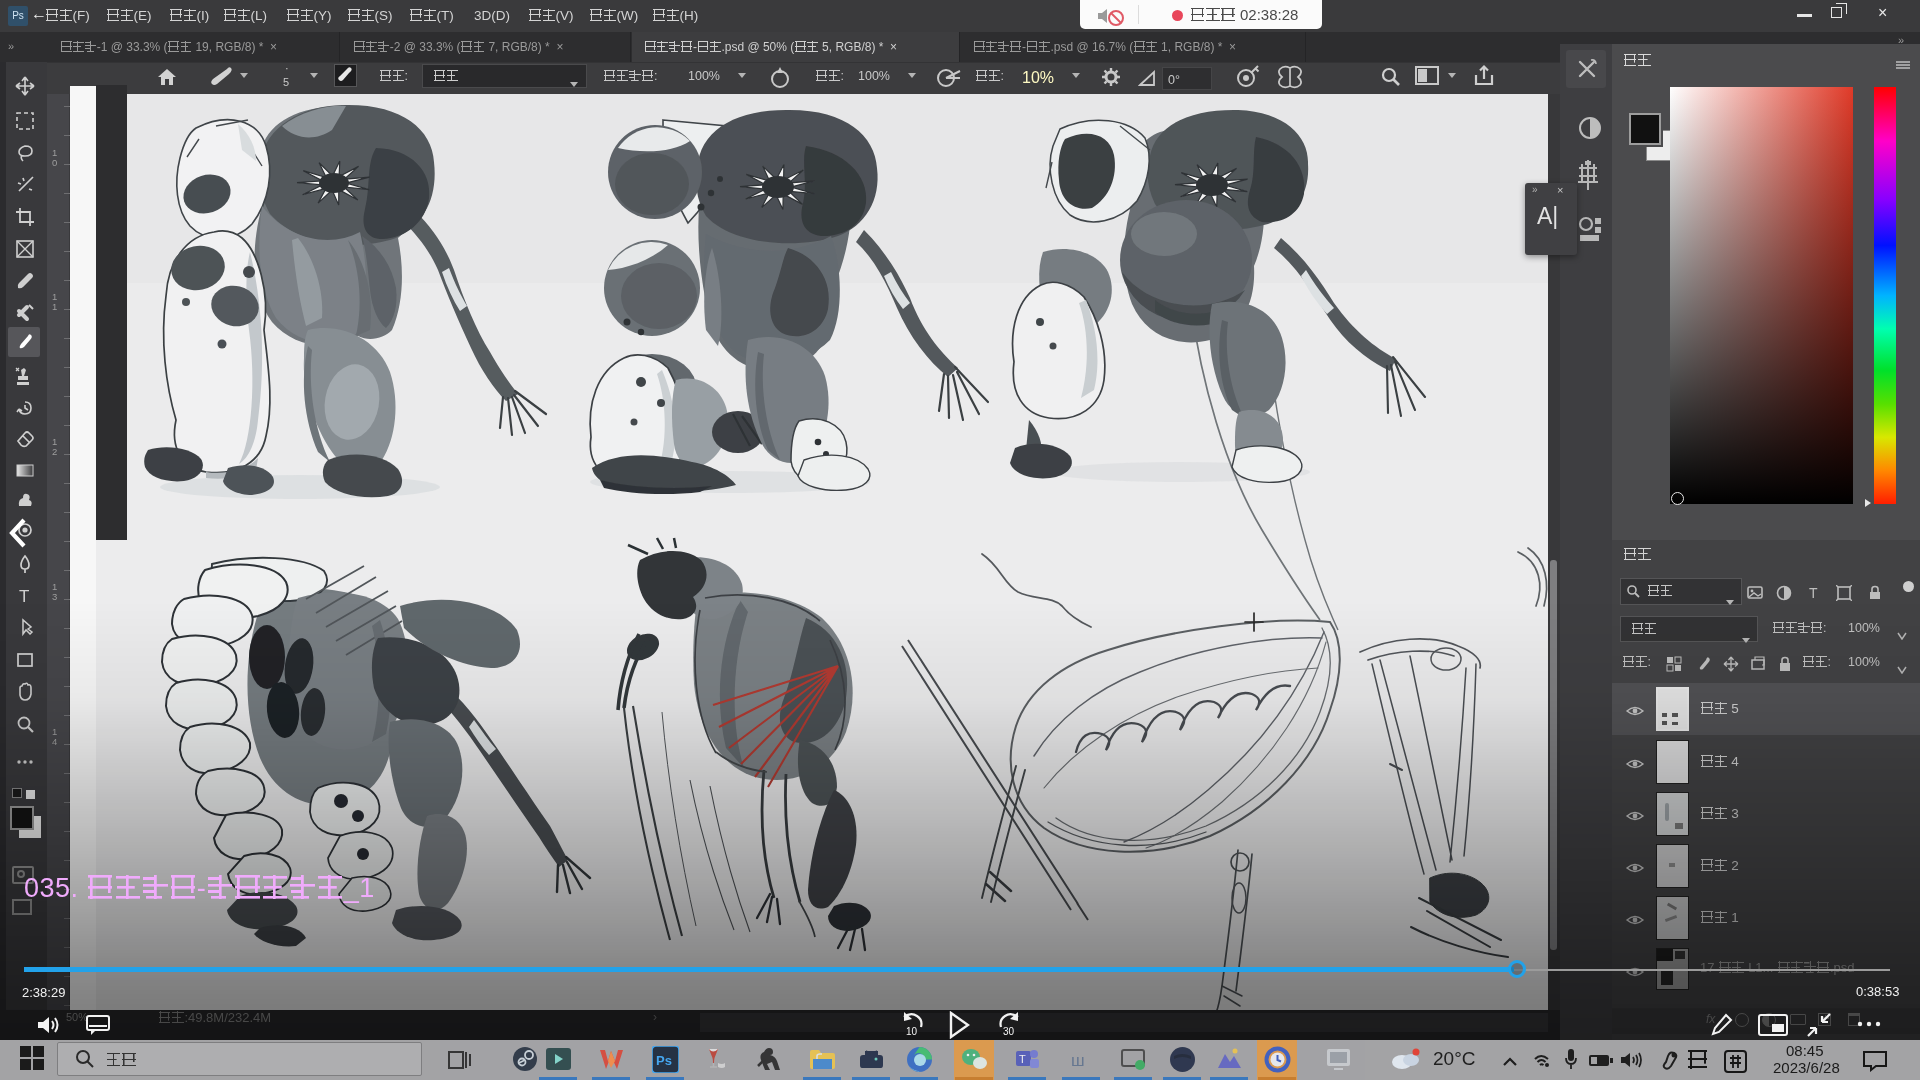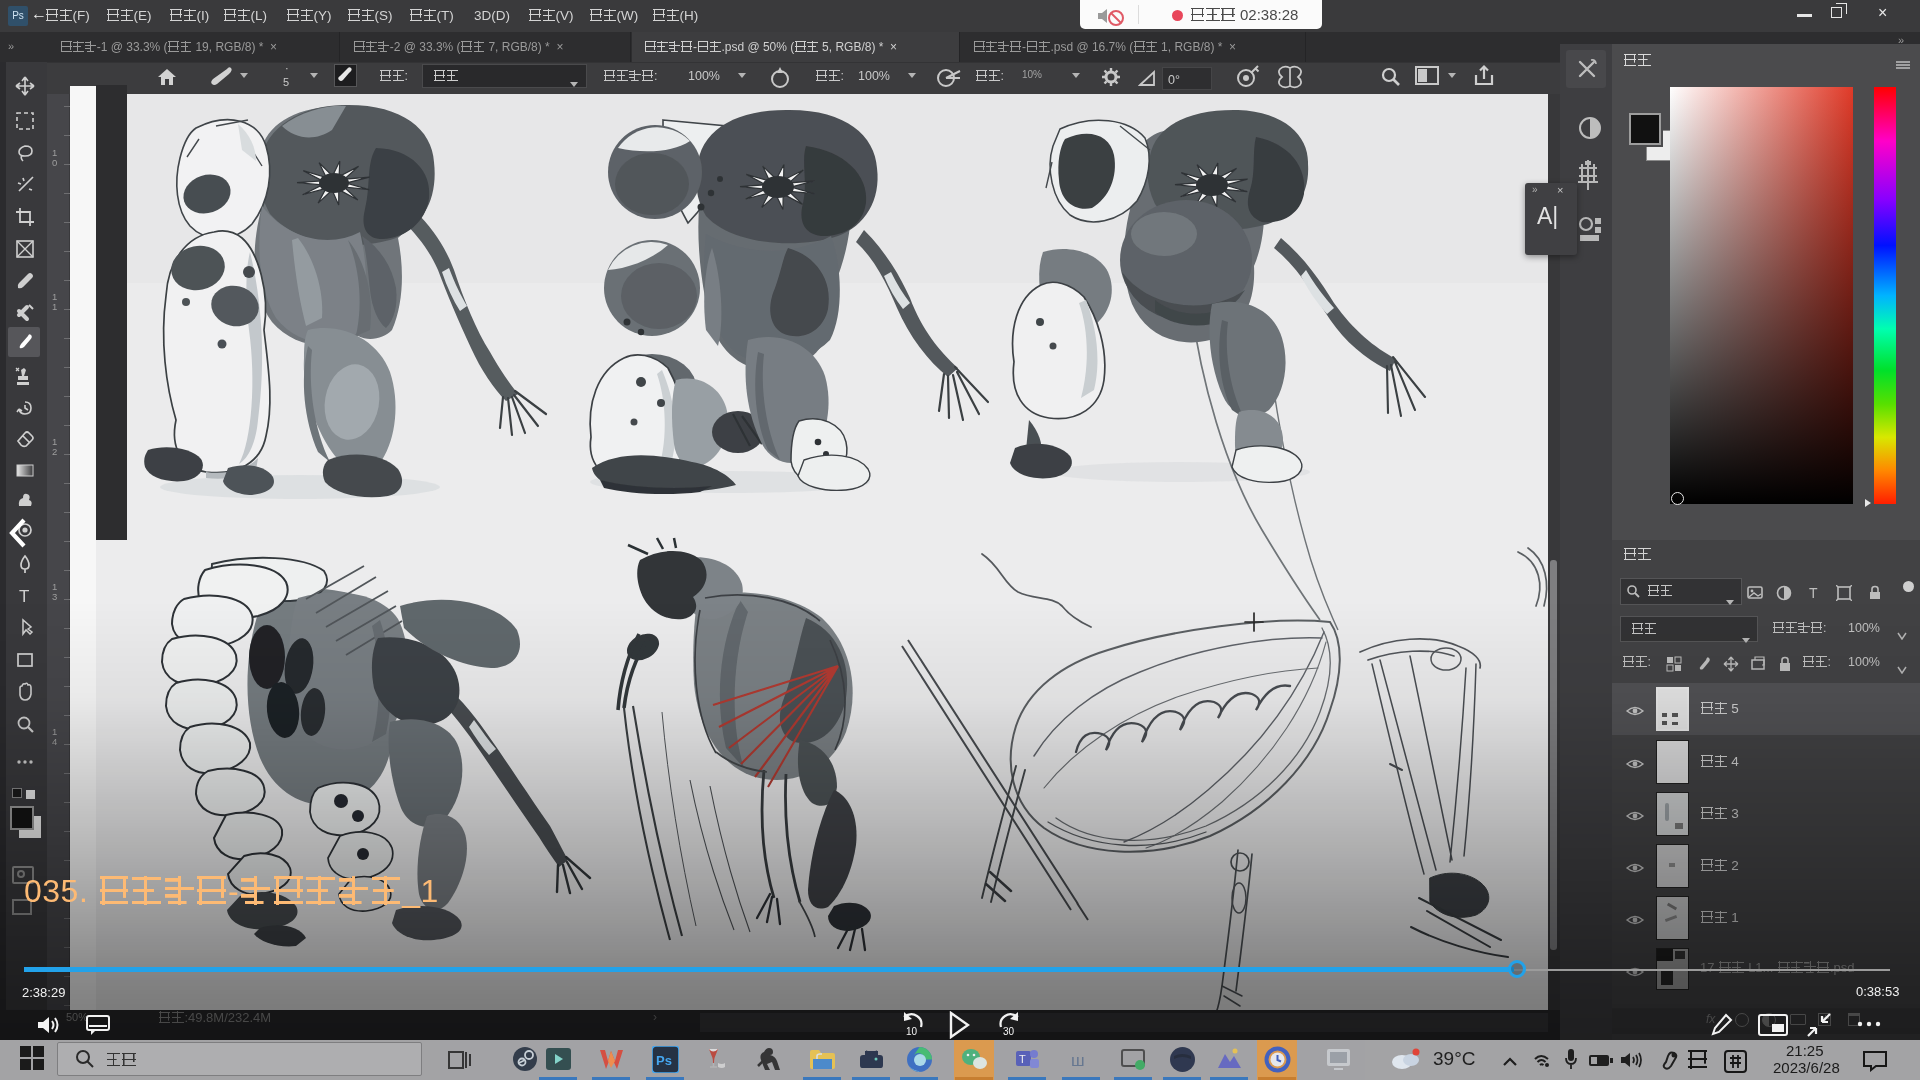--- a/index.html
+++ b/index.html
@@ -57,21 +57,21 @@
       <path d="M12 2 L15 8 L9 8 Z" fill="#c9c9c9"></path>
     </svg></div>
 <div class="abs" style="left:815px;top:69px;color:#c9c9c9;font-size:12.5px;"><i class="c"></i><i class="c2"></i>:</div>
 <div class="abs" style="left:858px;top:69px;color:#c9c9c9;font-size:12.5px;">100%</div>
 <div class="abs" style="left:908px;top:69px;color:#c9c9c9;font-size:12.5px;"><span style="display:inline-block;vertical-align:2px;width:0;height:0;border-left:4px solid transparent;border-right:4px solid transparent;border-top:5px solid #b5b5b5;"></span></div>
 <div class="abs" style="left:936px;top:65px;width:26px;height:24px;"><svg width="26" height="24">
       <circle cx="10" cy="13" r="8" fill="none" stroke="#c9c9c9" stroke-width="2"></circle>
       <path d="M10 13 L24 6 M10 13 L24 13" stroke="#c9c9c9" stroke-width="2"></path>
     </svg></div>
 <div class="abs" style="left:975px;top:69px;color:#c9c9c9;font-size:12.5px;"><i class="c"></i><i class="c2"></i>:</div>
-<div class="abs" style="left:1022px;top:69px;color:#a3a3a3;font-size:10px;">10%</div>
+<div class="abs" style="left:1022px;top:69px;color:#fef9c3;font-size:16px;">10%</div>
 <div class="abs" style="left:1072px;top:69px;color:#c9c9c9;font-size:12.5px;"><span style="display:inline-block;vertical-align:2px;width:0;height:0;border-left:4px solid transparent;border-right:4px solid transparent;border-top:5px solid #b5b5b5;"></span></div>
 <div class="abs" style="left:1100px;top:66px;width:22px;height:22px;"><svg width="22" height="22">
       <circle cx="11" cy="11" r="5" fill="none" stroke="#c9c9c9" stroke-width="3"></circle>
       <path d="M11 2 V5 M11 17 V20 M2 11 H5 M17 11 H20 M4.5 4.5 L6.6 6.6 M15.4 15.4 L17.5 17.5 M4.5 17.5 L6.6 15.4 M15.4 6.6 L17.5 4.5" stroke="#c9c9c9" stroke-width="2.4"></path>
     </svg></div>
 <div class="abs" style="left:1162px;top:67px;width:50px;height:23px;background:#2e2e30;border:1px solid #454547;"></div>
 <div class="abs" style="left:1138px;top:69px;width:50px;height:20px;"><svg width="50" height="20">
       <path d="M2 16 L16 3 L16 16 Z" fill="none" stroke="#c9c9c9" stroke-width="1.8"></path>
       <text x="30" y="15" fill="#c9c9c9" font-size="12.5" font-family="Liberation Sans">0°</text>
     </svg></div>
@@ -602,21 +602,21 @@
 <div class="abs" style="left:1525px;top:183px;width:52px;height:72px;background:#404043;border-radius:3px;box-shadow:0 2px 6px rgba(0,0,0,0.4);"></div>
 <div class="abs" style="left:1532px;top:184px;color:#b0b0b0;font-size:10px;">»</div>
 <div class="abs" style="left:1557px;top:184px;color:#c8c8c8;font-size:11px;">×</div>
 <div class="abs" style="left:1537px;top:203px;color:#e2e2e2;font-size:23px;">A|</div>
 <div class="abs" style="left:0;top:1010px;width:1560px;height:30px;background:#29292b;"></div>
 <div class="abs" style="left:700px;top:1013px;width:848px;height:19px;background:#37373a;"></div>
 <div class="abs" style="left:66px;top:1011px;color:#8e8e8e;font-size:11px;">50%</div>
 <div class="abs" style="left:158px;top:1010px;color:#8b8b8b;font-size:13px;"><i class="c"></i><i class="c2"></i>:49.8M/232.4M</div>
 <div class="abs" style="left:653px;top:1010px;color:#777;font-size:12px;">›</div>
 <div class="abs" style="left:0;top:600px;width:1920px;height:440px;background:linear-gradient(to bottom,rgba(0,0,0,0) 0%,rgba(0,0,0,0.05) 22%,rgba(0,0,0,0.27) 58%,rgba(0,0,0,0.46) 88%,rgba(0,0,0,0.5) 100%);pointer-events:none;"></div>
-<div class="abs" style="left:24px;top:873px;color:#fdba74;font-size:32px;letter-spacing:0.5px;">035. <i class="c"></i><i class="c2"></i><i class="c3"></i><i class="c"></i>-<i class="c3"></i><i class="c"></i><i class="c2"></i><i class="c3"></i><i class="c2"></i>_1</div>
+<div class="abs" style="left:24px;top:873px;color:#f0abfc;font-size:27px;letter-spacing:0.5px;">035. <i class="c"></i><i class="c2"></i><i class="c3"></i><i class="c"></i>-<i class="c3"></i><i class="c"></i><i class="c2"></i><i class="c3"></i><i class="c2"></i>_1</div>
 <div class="abs" style="left:24px;top:969px;width:1866px;height:2px;background:#9b9b9b;"></div>
 <div class="abs" style="left:24px;top:967px;width:1490px;height:5px;background:#22a2ea;"></div>
 <div class="abs" style="left:1508px;top:960px;width:18px;height:18px;border-radius:50%;border:3.5px solid #22a2ea;background:rgba(20,50,70,0.3);"></div>
 <div class="abs" style="left:22px;top:985px;color:#f0f0f0;font-size:13px;">2:38:29</div>
 <div class="abs" style="left:1856px;top:984px;color:#f0f0f0;font-size:13px;">0:38:53</div>
 <div class="abs" style="left:36px;top:1013px;width:26px;height:24px;"><svg width="26" height="24">
       <path d="M2 9 H7 L13 4 V20 L7 15 H2 Z" fill="#f2f2f2"></path>
       <path d="M16 8 Q19 12 16 16 M19 5 Q24 12 19 19" stroke="#f2f2f2" stroke-width="2" fill="none"></path>
     </svg></div>
 <div class="abs" style="left:86px;top:1013px;width:24px;height:24px;"><svg width="24" height="24">
@@ -778,21 +778,21 @@
       <rect x="2" y="3" width="23" height="17" rx="2" fill="#cfd2d6"></rect>
       <rect x="5" y="6" width="17" height="11" fill="#9aa0a8"></rect>
       <path d="M9 23 H18" stroke="#cfd2d6" stroke-width="2"></path>
     </svg></div>
 <div class="abs" style="left:440px;top:1040px;width:925px;height:40px;background:rgba(163,163,165,0.18);"></div>
 <div class="abs" style="left:1388px;top:1048px;width:34px;height:24px;"><svg width="34" height="24">
       <ellipse cx="14" cy="14" rx="10" ry="7" fill="#dfe6ee"></ellipse>
       <ellipse cx="23" cy="12" rx="8" ry="6" fill="#c9d4e2"></ellipse>
       <circle cx="28" cy="4" r="3.5" fill="#e04438"></circle>
     </svg></div>
-<div class="abs" style="left:1433px;top:1048px;color:#1f1f1f;font-size:19px;">39°C</div>
+<div class="abs" style="left:1433px;top:1048px;color:#1f1f1f;font-size:19px;">20°C</div>
 <div class="abs" style="left:1502px;top:1054px;width:16px;height:12px;"><svg width="16" height="12">
       <path d="M2 9 L8 3 L14 9" fill="none" stroke="#1e1e1e" stroke-width="2.2"></path>
     </svg></div>
 <div class="abs" style="left:1532px;top:1050px;width:20px;height:18px;"><svg width="20" height="18">
       <path d="M3 9 Q9 3 16 9 M5.5 12 Q9.5 8 13.5 12 M8 15 Q9.7 13.5 11.5 15" fill="none" stroke="#1e1e1e" stroke-width="2"></path>
       <circle cx="15" cy="15" r="2" fill="#1e1e1e"></circle>
     </svg></div>
 <div class="abs" style="left:1564px;top:1048px;width:14px;height:22px;"><svg width="14" height="22">
       <rect x="4" y="1" width="6" height="12" rx="3" fill="#1e1e1e"></rect>
       <path d="M2 10 Q2 16 7 16 Q12 16 12 10 M7 16 V21" fill="none" stroke="#1e1e1e" stroke-width="1.8"></path>
@@ -808,16 +808,16 @@
     </svg></div>
 <div class="abs" style="left:1658px;top:1050px;width:22px;height:20px;"><svg width="22" height="20">
       <path d="M8 12 Q4 16 7 18 Q10 20 13 16 L17 9 Q20 5 16 3 Q12 1 10 6 Z" fill="none" stroke="#1e1e1e" stroke-width="2"></path>
       <circle cx="16" cy="5" r="2.5" fill="#1e1e1e"></circle>
     </svg></div>
 <div class="abs" style="left:1687px;top:1049px;color:#161616;font-size:20px;font-weight:bold;"><i class="c" style="width:0.95em;height:0.95em;"></i></div>
 <div class="abs" style="left:1724px;top:1050px;width:24px;height:24px;"><svg width="24" height="24">
       <rect x="1" y="1" width="21" height="21" rx="3" fill="none" stroke="#161616" stroke-width="2"></rect>
       <path d="M6 8 H17 M6 13 H17 M9 5 V18 M14 5 V18" stroke="#161616" stroke-width="1.8"></path>
     </svg></div>
-<div class="abs" style="left:1786px;top:1042px;color:#1a1a1a;font-size:15px;">21:25</div>
+<div class="abs" style="left:1786px;top:1042px;color:#1a1a1a;font-size:15px;">08:45</div>
 <div class="abs" style="left:1773px;top:1059px;color:#1a1a1a;font-size:15px;">2023/6/28</div>
 <div class="abs" style="left:1862px;top:1048px;width:26px;height:24px;"><svg width="26" height="24">
       <path d="M2 4 H24 V18 H14 L9 22 V18 H2 Z" fill="none" stroke="#161616" stroke-width="2"></path>
     </svg></div>
 </body></html>

